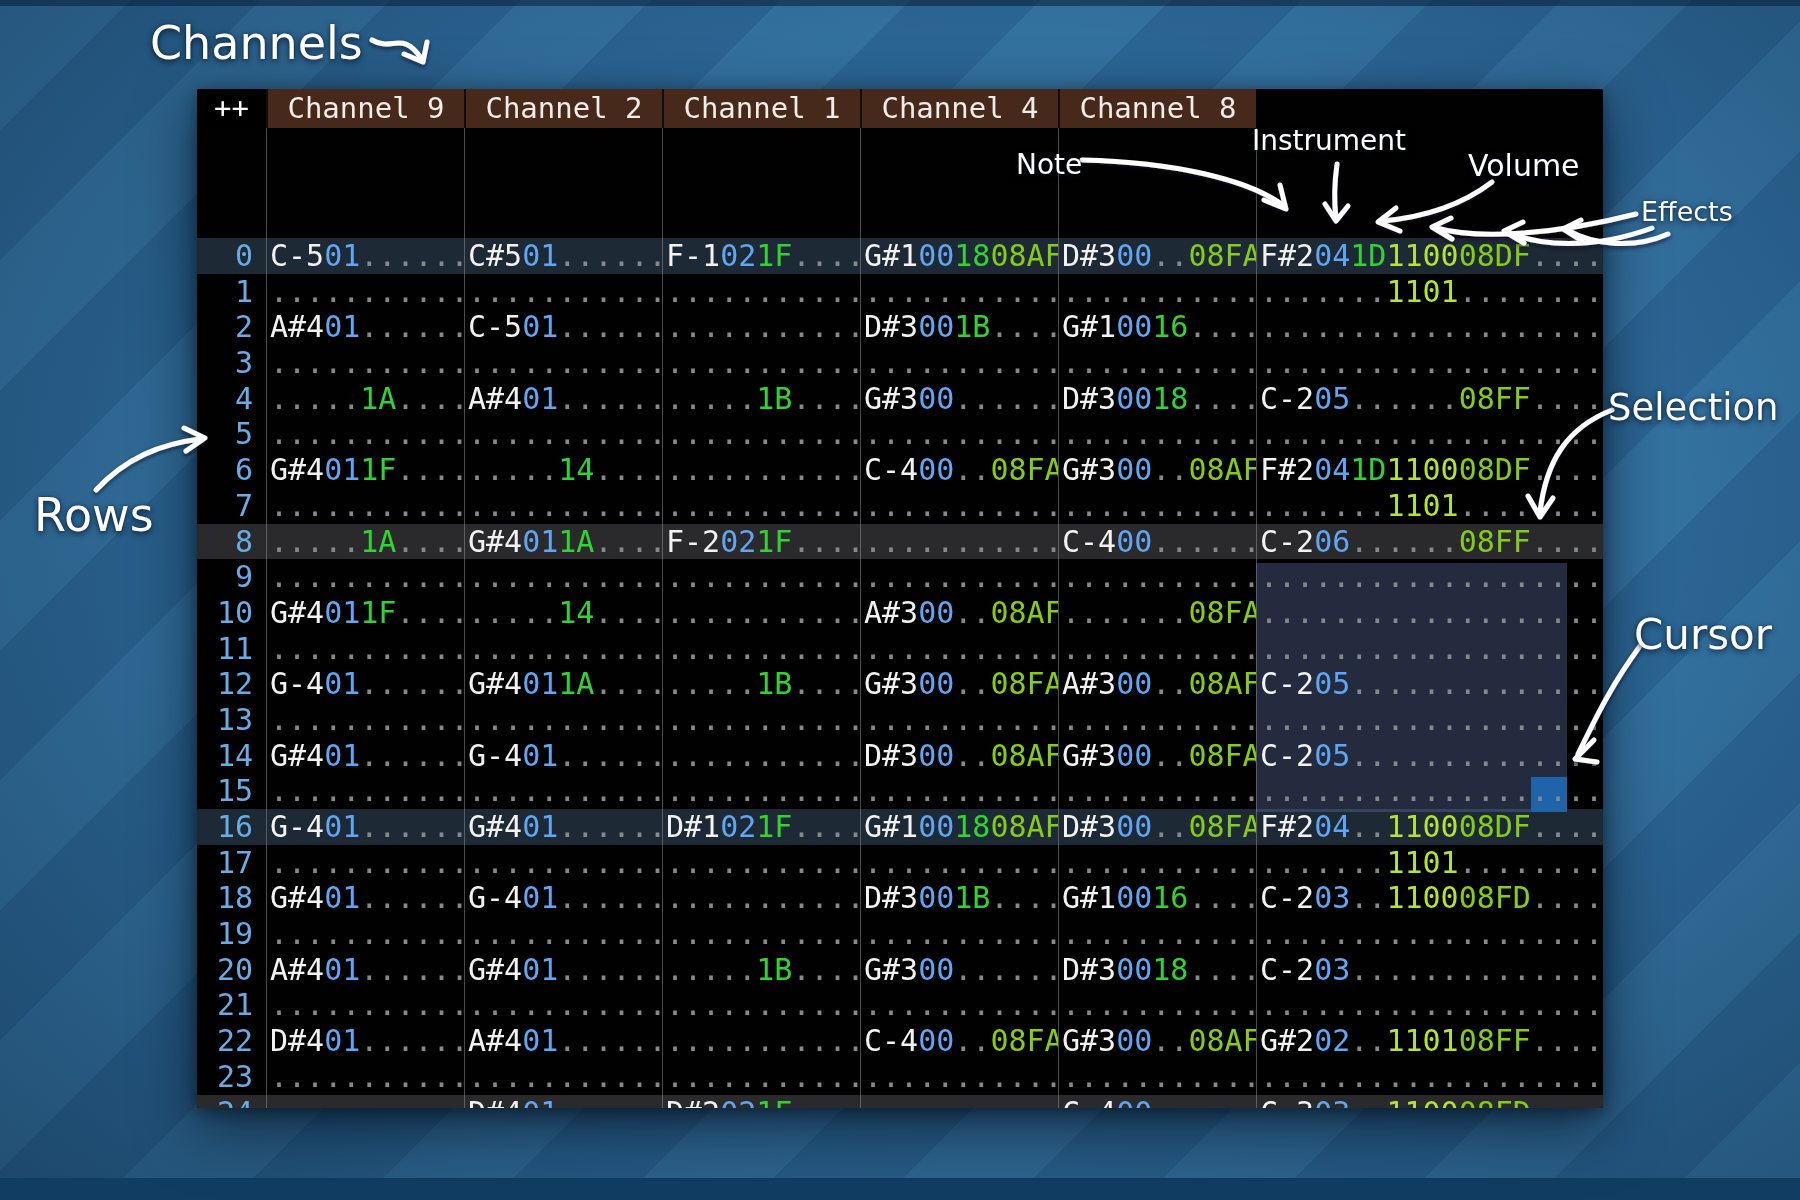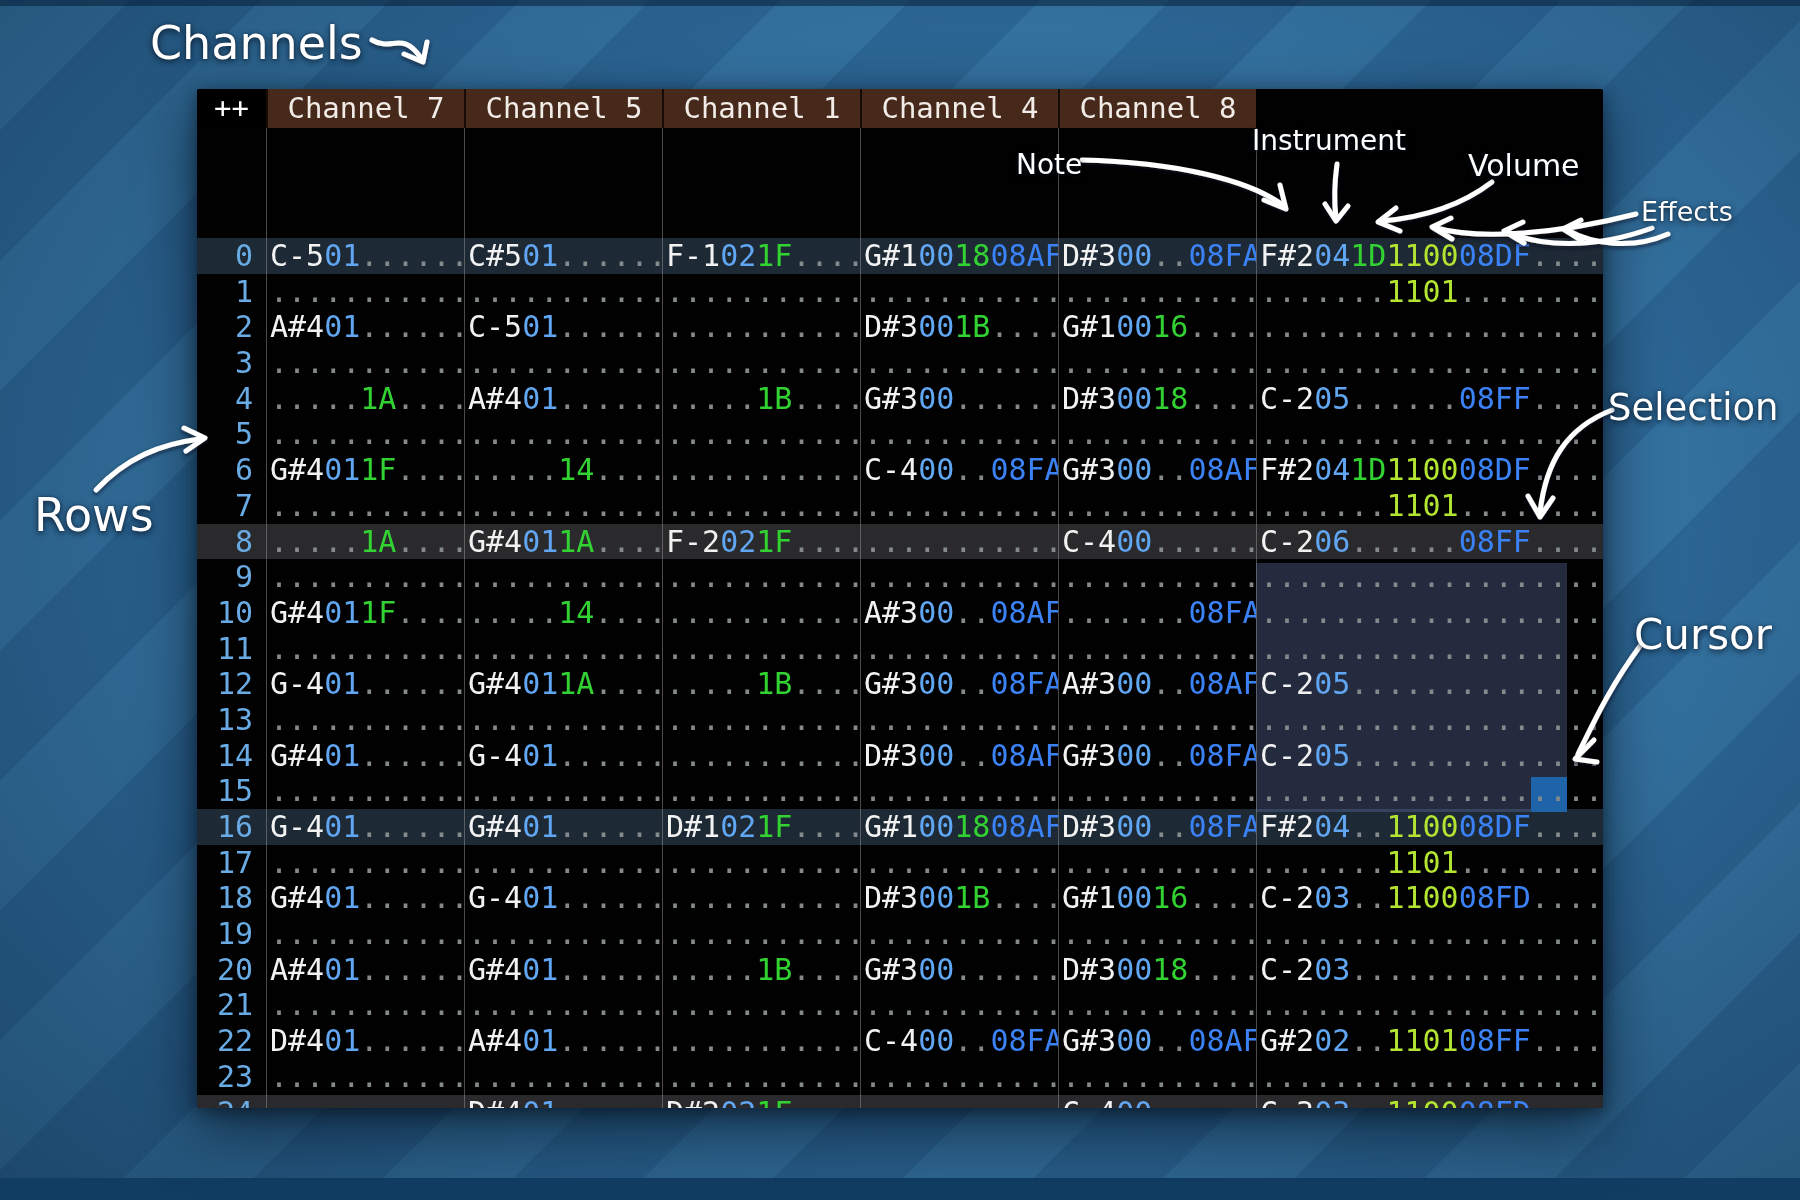--- a/index.html
+++ b/index.html
@@ -25,21 +25,21 @@
   .bodywrap{position:relative;}
   .lead-gap{height:110px;}
   .prow{display:flex;height:35.7px;line-height:35.7px;
       font-family:"DejaVu Sans Mono",monospace;font-size:30px;white-space:pre;position:relative;}
   .prow.major{background:#1d2935;}
   .prow.minor{background:#2a2a2c;}
   .rownum{width:69px;box-sizing:border-box;text-align:right;padding-right:13px;color:#69abe4;
       position:relative;z-index:2;}
   .cell{box-sizing:border-box;padding-left:4px;overflow:hidden;position:relative;z-index:2;}
   .seg-note{color:#f2f2f2;} .seg-ins{color:#61a6f2;} .seg-vol{color:#32d232;}
-  .seg-cyan{color:#3b82f6;} .seg-lime{color:#b3e431;} .seg-empty{color:#848a8c;}
+  .seg-cyan{color:#84cc16;} .seg-lime{color:#b3e431;} .seg-empty{color:#848a8c;}
   .vsep{position:absolute;top:39px;bottom:0;width:1px;background:rgba(150,150,150,.5);z-index:3;}
   .selection{position:absolute;background:rgba(96,114,166,.38);z-index:1;}
   .cursor{position:absolute;background:#1f63a8;z-index:1;}
 
   
   .ann{position:absolute;color:#ffffff;z-index:10;
       text-shadow:0 2px 6px rgba(6,18,34,.85),0 0 2px rgba(6,18,34,.5);white-space:nowrap;}
   #arrows{position:absolute;inset:0;z-index:9;pointer-events:none;}
 </style>
 </head>
@@ -47,22 +47,22 @@
 
 <div class="bg"></div>
 <div class="bg-vignette"></div>
 <div class="bg-top"></div>
 <div class="bg-bottom"></div>
 
 <div class="window">
   <div class="hdr">
     <div class="corner">++</div>
 
-  <div class="hcell" style="width: 198px;">Channel 7</div>
-      <div class="hcell" style="width: 198px;">Channel 5</div>
+  <div class="hcell" style="width: 198px;">Channel 9</div>
+      <div class="hcell" style="width: 198px;">Channel 2</div>
       <div class="hcell" style="width: 198px;">Channel 1</div>
       <div class="hcell" style="width: 198px;">Channel 4</div>
       <div class="hcell" style="width: 198px;">Channel 8</div>
     </div>
   <div class="bodywrap">
     <div class="lead-gap"></div>
 
     <div class="prow major"><div class="rownum">0</div><div class="cell" style="width: 198px;"><span class="seg-note">C-5</span><span class="seg-ins">01</span><span class="seg-empty">..</span><span class="seg-empty">....</span></div><div class="cell" style="width: 198px;"><span class="seg-note">C#5</span><span class="seg-ins">01</span><span class="seg-empty">..</span><span class="seg-empty">....</span></div><div class="cell" style="width: 198px;"><span class="seg-note">F-1</span><span class="seg-ins">02</span><span class="seg-vol">1F</span><span class="seg-empty">....</span></div><div class="cell" style="width: 198px;"><span class="seg-note">G#1</span><span class="seg-ins">00</span><span class="seg-vol">18</span><span class="seg-cyan">08AF</span></div><div class="cell" style="width: 198px;"><span class="seg-note">D#3</span><span class="seg-ins">00</span><span class="seg-empty">..</span><span class="seg-cyan">08FA</span></div><div class="cell" style="width: 347px;"><span class="seg-note">F#2</span><span class="seg-ins">04</span><span class="seg-vol">1D</span><span class="seg-lime">1100</span><span class="seg-cyan">08DF</span><span class="seg-empty">....</span></div></div>
       <div class="prow"><div class="rownum">1</div><div class="cell" style="width: 198px;"><span class="seg-empty">...</span><span class="seg-empty">..</span><span class="seg-empty">..</span><span class="seg-empty">....</span></div><div class="cell" style="width: 198px;"><span class="seg-empty">...</span><span class="seg-empty">..</span><span class="seg-empty">..</span><span class="seg-empty">....</span></div><div class="cell" style="width: 198px;"><span class="seg-empty">...</span><span class="seg-empty">..</span><span class="seg-empty">..</span><span class="seg-empty">....</span></div><div class="cell" style="width: 198px;"><span class="seg-empty">...</span><span class="seg-empty">..</span><span class="seg-empty">..</span><span class="seg-empty">....</span></div><div class="cell" style="width: 198px;"><span class="seg-empty">...</span><span class="seg-empty">..</span><span class="seg-empty">..</span><span class="seg-empty">....</span></div><div class="cell" style="width: 347px;"><span class="seg-empty">...</span><span class="seg-empty">..</span><span class="seg-empty">..</span><span class="seg-lime">1101</span><span class="seg-empty">....</span><span class="seg-empty">....</span></div></div>
       <div class="prow"><div class="rownum">2</div><div class="cell" style="width: 198px;"><span class="seg-note">A#4</span><span class="seg-ins">01</span><span class="seg-empty">..</span><span class="seg-empty">....</span></div><div class="cell" style="width: 198px;"><span class="seg-note">C-5</span><span class="seg-ins">01</span><span class="seg-empty">..</span><span class="seg-empty">....</span></div><div class="cell" style="width: 198px;"><span class="seg-empty">...</span><span class="seg-empty">..</span><span class="seg-empty">..</span><span class="seg-empty">....</span></div><div class="cell" style="width: 198px;"><span class="seg-note">D#3</span><span class="seg-ins">00</span><span class="seg-vol">1B</span><span class="seg-empty">....</span></div><div class="cell" style="width: 198px;"><span class="seg-note">G#1</span><span class="seg-ins">00</span><span class="seg-vol">16</span><span class="seg-empty">....</span></div><div class="cell" style="width: 347px;"><span class="seg-empty">...</span><span class="seg-empty">..</span><span class="seg-empty">..</span><span class="seg-empty">....</span><span class="seg-empty">....</span><span class="seg-empty">....</span></div></div>

